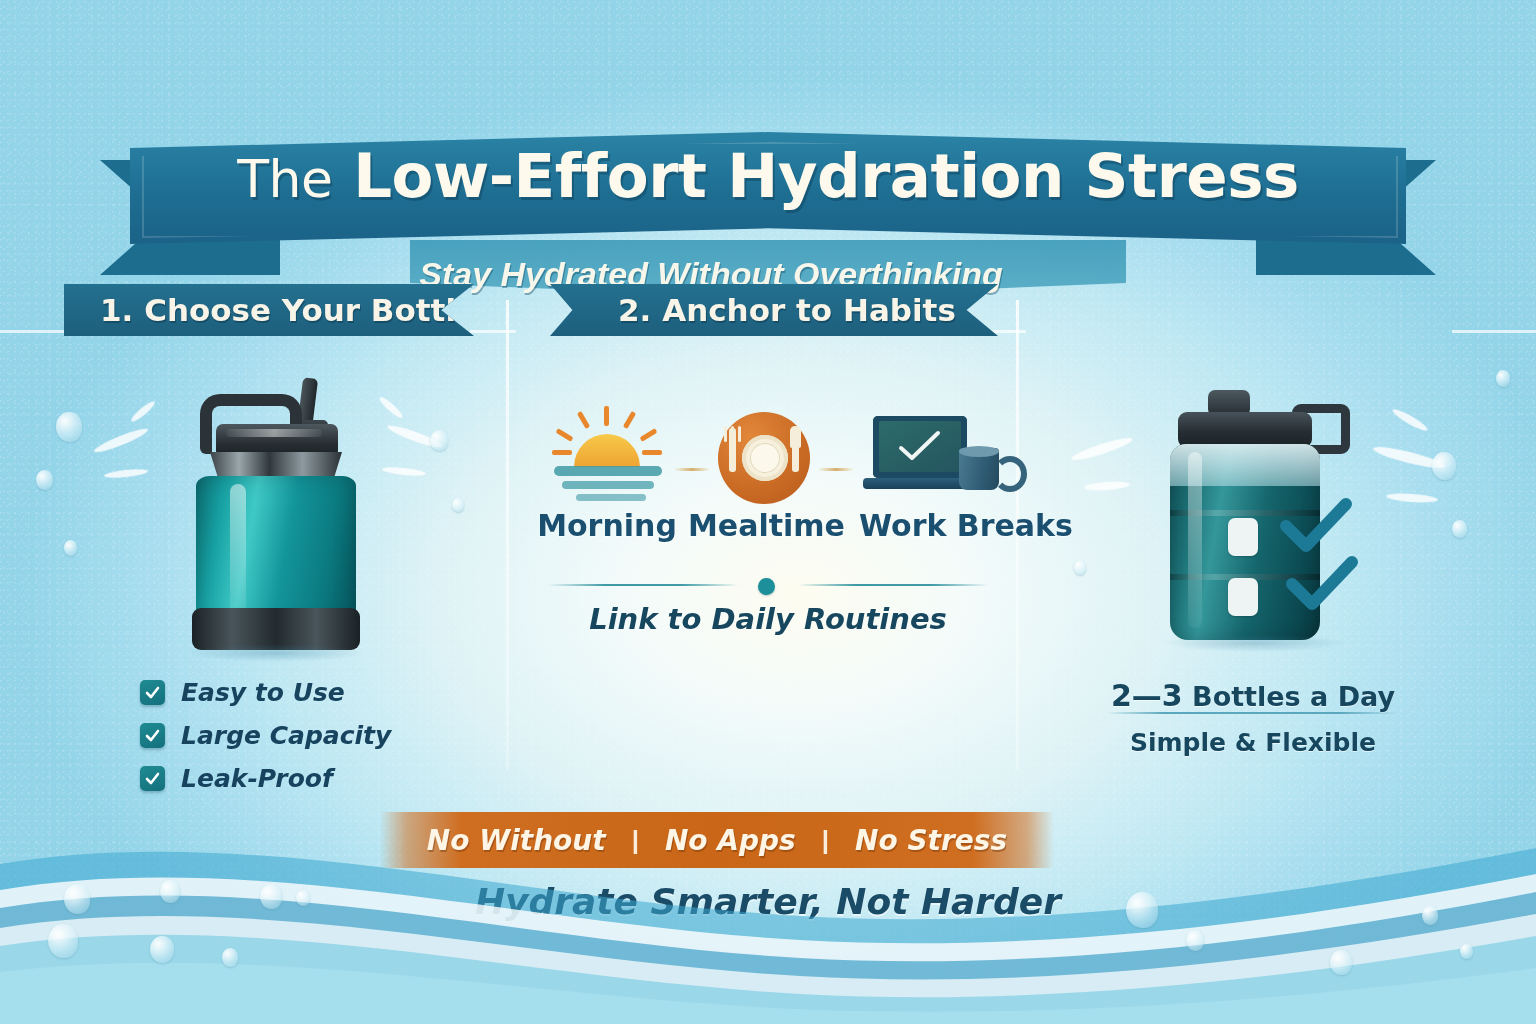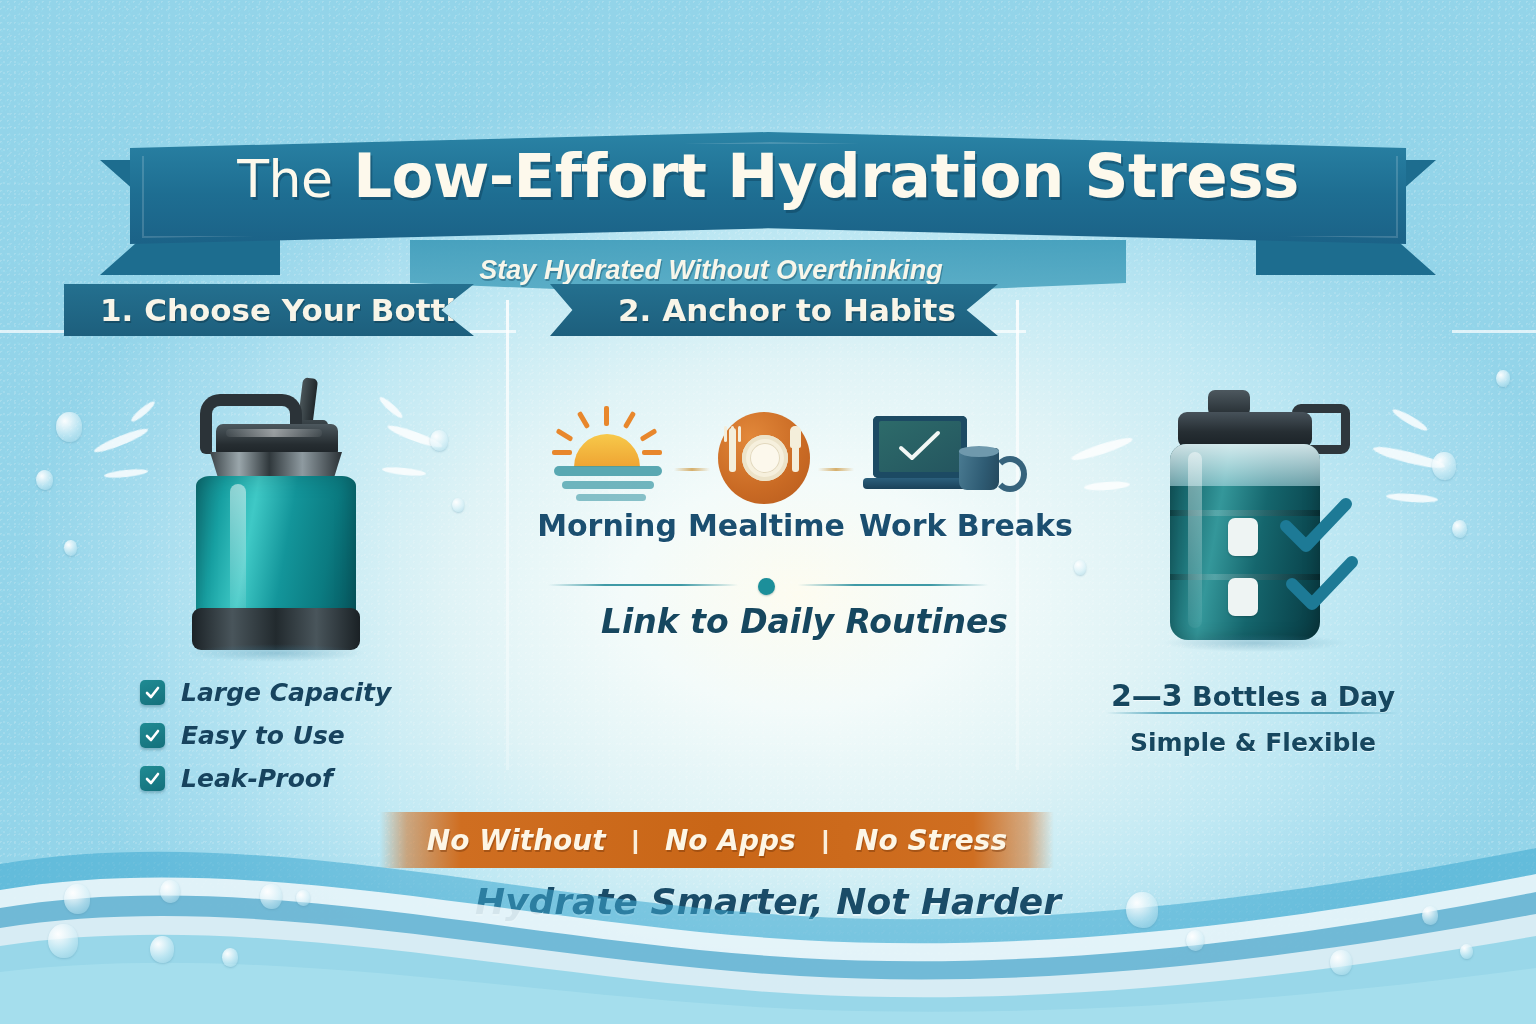--- a/index.html
+++ b/index.html
@@ -52,21 +52,21 @@
     font-family:"DejaVu Sans", sans-serif;white-space:nowrap;
   }
   #main-title .thin{font-weight:normal;font-size:52px;}
   #subtitle-plate{
     position:absolute;left:410px;top:176px;width:716px;height:58px;
     background:linear-gradient(180deg,#3f9cba 0%,#54aac4 100%);opacity:.92;
     clip-path:polygon(0 0,100% 0,100% 74%,50% 100%,0 74%);
   }
   #subtitle{
     position:absolute;left:0;top:191px;width:1422px;text-align:center;
-    font-size:27px;font-style:italic;font-weight:bold;color:#f7f6ea;
+    font-size:34px;font-style:italic;font-weight:bold;color:#f7f6ea;
     text-shadow:1px 2px 0 rgba(16,70,95,.40);
   }
 
   
   .vdiv{position:absolute;top:300px;width:3px;height:470px;
         background:linear-gradient(180deg,rgba(255,255,255,.85),rgba(255,255,255,.25));}
   #vdiv1{left:506px;} #vdiv2{left:1016px;}
   .hdiv{position:absolute;top:330px;height:3px;background:rgba(255,255,255,.70);}
 
   .col{position:absolute;top:284px;width:480px;height:540px;}
@@ -170,22 +170,22 @@
   #mug-handle{position:absolute;left:134px;top:52px;width:22px;height:24px;
     border:6px solid #36637c;border-radius:50%;border-left-color:transparent;}
 
   
   #link-div{position:absolute;left:548px;top:578px;width:440px;height:14px;}
   #link-div .ld-line{position:absolute;top:6px;height:2px;
     background:linear-gradient(90deg,rgba(60,150,160,0),#3f9aa6 30%,#3f9aa6 70%,rgba(60,150,160,0));}
   #ld-l{left:0;width:190px;} #ld-r{right:0;width:190px;}
   #ld-dot{position:absolute;left:210px;top:0;width:17px;height:17px;border-radius:50%;
     background:#1c8f9a;box-shadow:0 1px 2px rgba(10,70,80,.3);}
-  #link-text{position:absolute;left:528px;top:602px;width:480px;text-align:right;
-    font-size:33px;font-style:italic;font-weight:bold;color:#16475f;
+  #link-text{position:absolute;left:528px;top:602px;width:480px;text-align:center;
+    font-size:29px;font-style:italic;font-weight:bold;color:#16475f;
     text-shadow:0 1px 0 rgba(255,255,255,.65);font-family:"DejaVu Sans",sans-serif;}
 
   
   #bottle3{position:absolute;left:1160px;top:378px;width:190px;height:280px;}
   #b3-body{position:absolute;left:10px;top:66px;width:150px;height:196px;border-radius:16px 16px 18px 18px;
     background:linear-gradient(100deg,#0e4f55 0%,#1d7378 18%,#34979a 33%,#15666d 58%,#0d4e56 80%,#08383f 100%);
     box-shadow:inset 0 0 18px rgba(0,0,0,.22);}
   #b3-air{position:absolute;left:10px;top:66px;width:150px;height:42px;border-radius:16px 16px 0 0;
     background:linear-gradient(180deg,rgba(233,247,250,.88),rgba(186,226,234,.55));}
   .b3-seam{position:absolute;left:10px;width:150px;height:6px;
@@ -298,29 +298,29 @@
     <div id="b1-shadow"></div>
   </div>
 
   <div id="checklist">
     <div class="check-row">
       <span class="cbox">
         <svg width="17" height="17" viewBox="0 0 17 17">
             <path d="M3 9 L7 13 L14 4" fill="none" stroke="#fff" stroke-width="2.6" stroke-linecap="round" stroke-linejoin="round"></path>
           </svg>
       </span>
-      <span class="check-label">Large Capacity</span>
+      <span class="check-label">Easy to Use</span>
     </div>
     <div class="check-row">
       <span class="cbox">
         <svg width="17" height="17" viewBox="0 0 17 17">
             <path d="M3 9 L7 13 L14 4" fill="none" stroke="#fff" stroke-width="2.6" stroke-linecap="round" stroke-linejoin="round"></path>
           </svg>
       </span>
-      <span class="check-label">Easy to Use</span>
+      <span class="check-label">Large Capacity</span>
     </div>
     <div class="check-row">
       <span class="cbox">
         <svg width="17" height="17" viewBox="0 0 17 17">
             <path d="M3 9 L7 13 L14 4" fill="none" stroke="#fff" stroke-width="2.6" stroke-linecap="round" stroke-linejoin="round"></path>
           </svg>
       </span>
       <span class="check-label">Leak-Proof</span>
     </div>
   </div>

